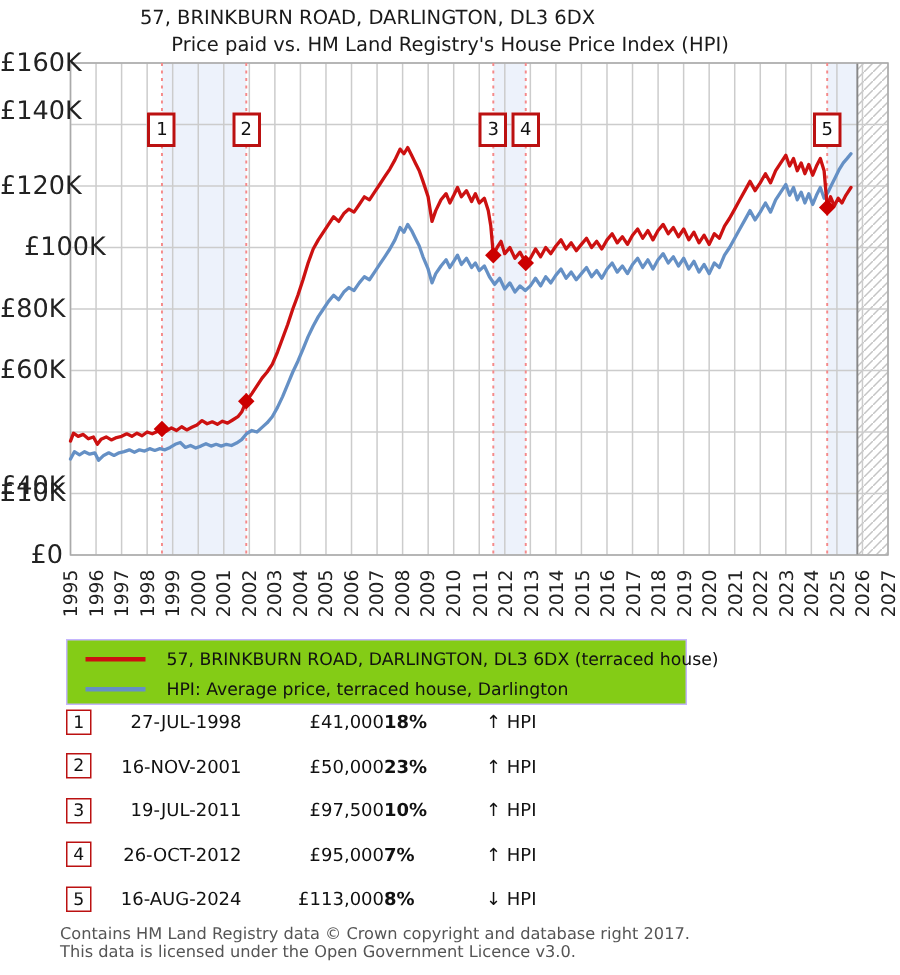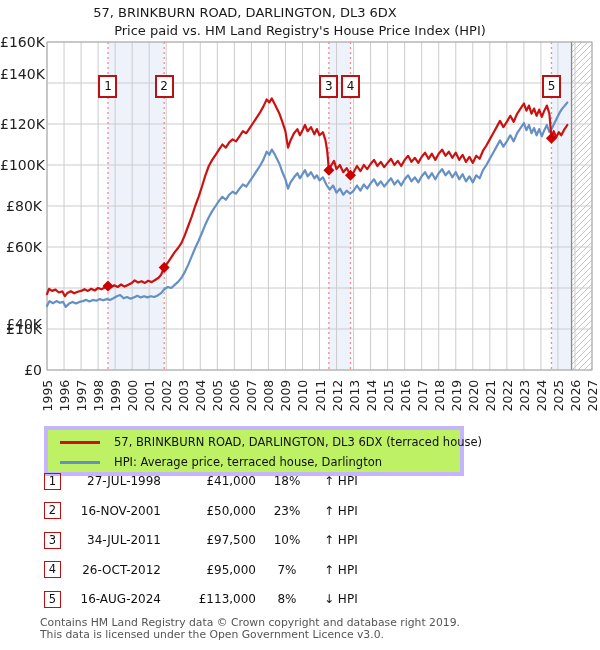--- a/index.html
+++ b/index.html
@@ -3,40 +3,40 @@
 <meta charset="utf-8">
 <style>
   html,body{margin:0;padding:0;background:#ffffff;}
   .page{position:relative;width:600px;height:650px;background:#fff;
         font-family:"DejaVu Sans",sans-serif;color:#1a1a1a;overflow:hidden;}
   .title{position:absolute;top:5px;left:0;width:490px;text-align:center;
          font-size:13px;color:#1a1a1a;}
   .subtitle{position:absolute;top:23px;left:0;width:600px;text-align:center;
          font-size:13px;color:#1a1a1a;}
   #plot-svg{position:absolute;left:0;top:0;}
-  .ylab{position:absolute;width:42px;text-align:right;font-size:14px;
+  .ylab{position:absolute;width:42px;text-align:right;font-size:17px;
         color:#222;line-height:14px;}
   .xlab{position:absolute;width:36px;height:13px;font-size:12.5px;color:#222;
         line-height:13px;text-align:left;transform:rotate(-90deg);white-space:nowrap;}
   .mbox{position:absolute;width:15px;height:19px;background:#fff;
         border:2px solid #bb1111;color:#111;font-size:12px;line-height:19px;
         text-align:center;}
   .legend{position:absolute;left:44px;top:426px;width:412px;height:42px;
-        border:4px solid #c4b5fd;background:#bef264;}
+        border:1px solid #c4b5fd;background:#84cc16;}
   .lrow{display:flex;align-items:center;height:20px;padding-left:12px;}
   .lswatch{width:40px;height:3px;margin-right:14px;flex:0 0 auto;}
   .llabel{font-size:11.5px;color:#111;white-space:nowrap;}
   .table{position:absolute;left:44px;top:472px;width:360px;}
   .trow{display:flex;align-items:center;height:18px;margin-bottom:11.5px;
         font-size:12px;color:#111;}
   .tnum{flex:0 0 auto;width:15px;height:15px;border:1px solid #bb1111;
         text-align:center;font-size:11.5px;line-height:15px;color:#111;}
   .tdate{flex:0 0 auto;width:100px;text-align:right;}
   .tprice{flex:0 0 auto;width:95px;text-align:right;}
-  .tpct{flex:0 0 auto;width:62px;text-align:center;}
+  .tpct{flex:0 0 auto;width:62px;text-align:left;font-weight:bold;}
   .thpi{flex:0 0 auto;margin-left:6px;text-align:left;}
   .footer{position:absolute;left:40px;top:617px;font-size:10.8px;
         line-height:11.8px;color:#555;}
 </style>
 </head>
 <body>
 
 <div class="page">
   <div class="title">57, BRINKBURN ROAD, DARLINGTON, DL3 6DX</div>
   <div class="subtitle">Price paid vs. HM Land Registry's House Price Index (HPI)</div>
@@ -108,21 +108,21 @@
       <path d="M350.4968749999989,169.75 L355.9968749999989,175.25 L350.4968749999989,180.75 L344.9968749999989,175.25 Z" fill="#cc0000"></path>
       <path d="M551.4656249999981,132.85 L556.9656249999981,138.35 L551.4656249999981,143.85 L545.9656249999981,138.35 Z" fill="#cc0000"></path>
     </svg>
 
   <div id="ylabels">
       <div class="ylab" style="left: 0px; top: 363px;">£0</div>
       <div class="ylab" style="left: 0px; top: 322px;">£10K</div>
       <div class="ylab" style="left: 0px; top: 281px; margin-top: 36px;">£40K</div>
       <div class="ylab" style="left: 0px; top: 240px;">£60K</div>
       <div class="ylab" style="left: 0px; top: 199px;">£80K</div>
-      <div class="ylab" style="left: 0px; top: 158px;">£100K</div>
+      <div class="ylab" style="left: 16px; top: 158px;">£100K</div>
       <div class="ylab" style="left: 0px; top: 117px;">£120K</div>
       <div class="ylab" style="left: 0px; top: 67px;">£140K</div>
       <div class="ylab" style="left: 0px; top: 35px;">£160K</div>
     </div>
   <div id="xlabels">
       <div class="xlab" style="left: 29px; top: 387px;">1995</div>
       <div class="xlab" style="left: 46.0312px; top: 387px;">1996</div>
       <div class="xlab" style="left: 63.0625px; top: 387px;">1997</div>
       <div class="xlab" style="left: 80.0938px; top: 387px;">1998</div>
       <div class="xlab" style="left: 97.125px; top: 387px;">1999</div>
@@ -184,21 +184,21 @@
       </div>
       <div class="trow">
         <div class="tnum">2</div>
         <div class="tdate">16-NOV-2001</div>
         <div class="tprice">£50,000</div>
         <div class="tpct">23%</div>
         <div class="thpi">↑ HPI</div>
       </div>
       <div class="trow">
         <div class="tnum">3</div>
-        <div class="tdate">34-JUL-2011</div>
+        <div class="tdate">19-JUL-2011</div>
         <div class="tprice">£97,500</div>
         <div class="tpct">10%</div>
         <div class="thpi">↑ HPI</div>
       </div>
       <div class="trow">
         <div class="tnum">4</div>
         <div class="tdate">26-OCT-2012</div>
         <div class="tprice">£95,000</div>
         <div class="tpct">7%</div>
         <div class="thpi">↑ HPI</div>
@@ -206,16 +206,16 @@
       <div class="trow">
         <div class="tnum">5</div>
         <div class="tdate">16-AUG-2024</div>
         <div class="tprice">£113,000</div>
         <div class="tpct">8%</div>
         <div class="thpi">↓ HPI</div>
       </div>
     </div>
 
   <div class="footer">
-    <div>Contains HM Land Registry data © Crown copyright and database right 2019.</div>
+    <div>Contains HM Land Registry data © Crown copyright and database right 2017.</div>
     <div>This data is licensed under the Open Government Licence v3.0.</div>
   </div>
 </div>
 
 </body></html>

